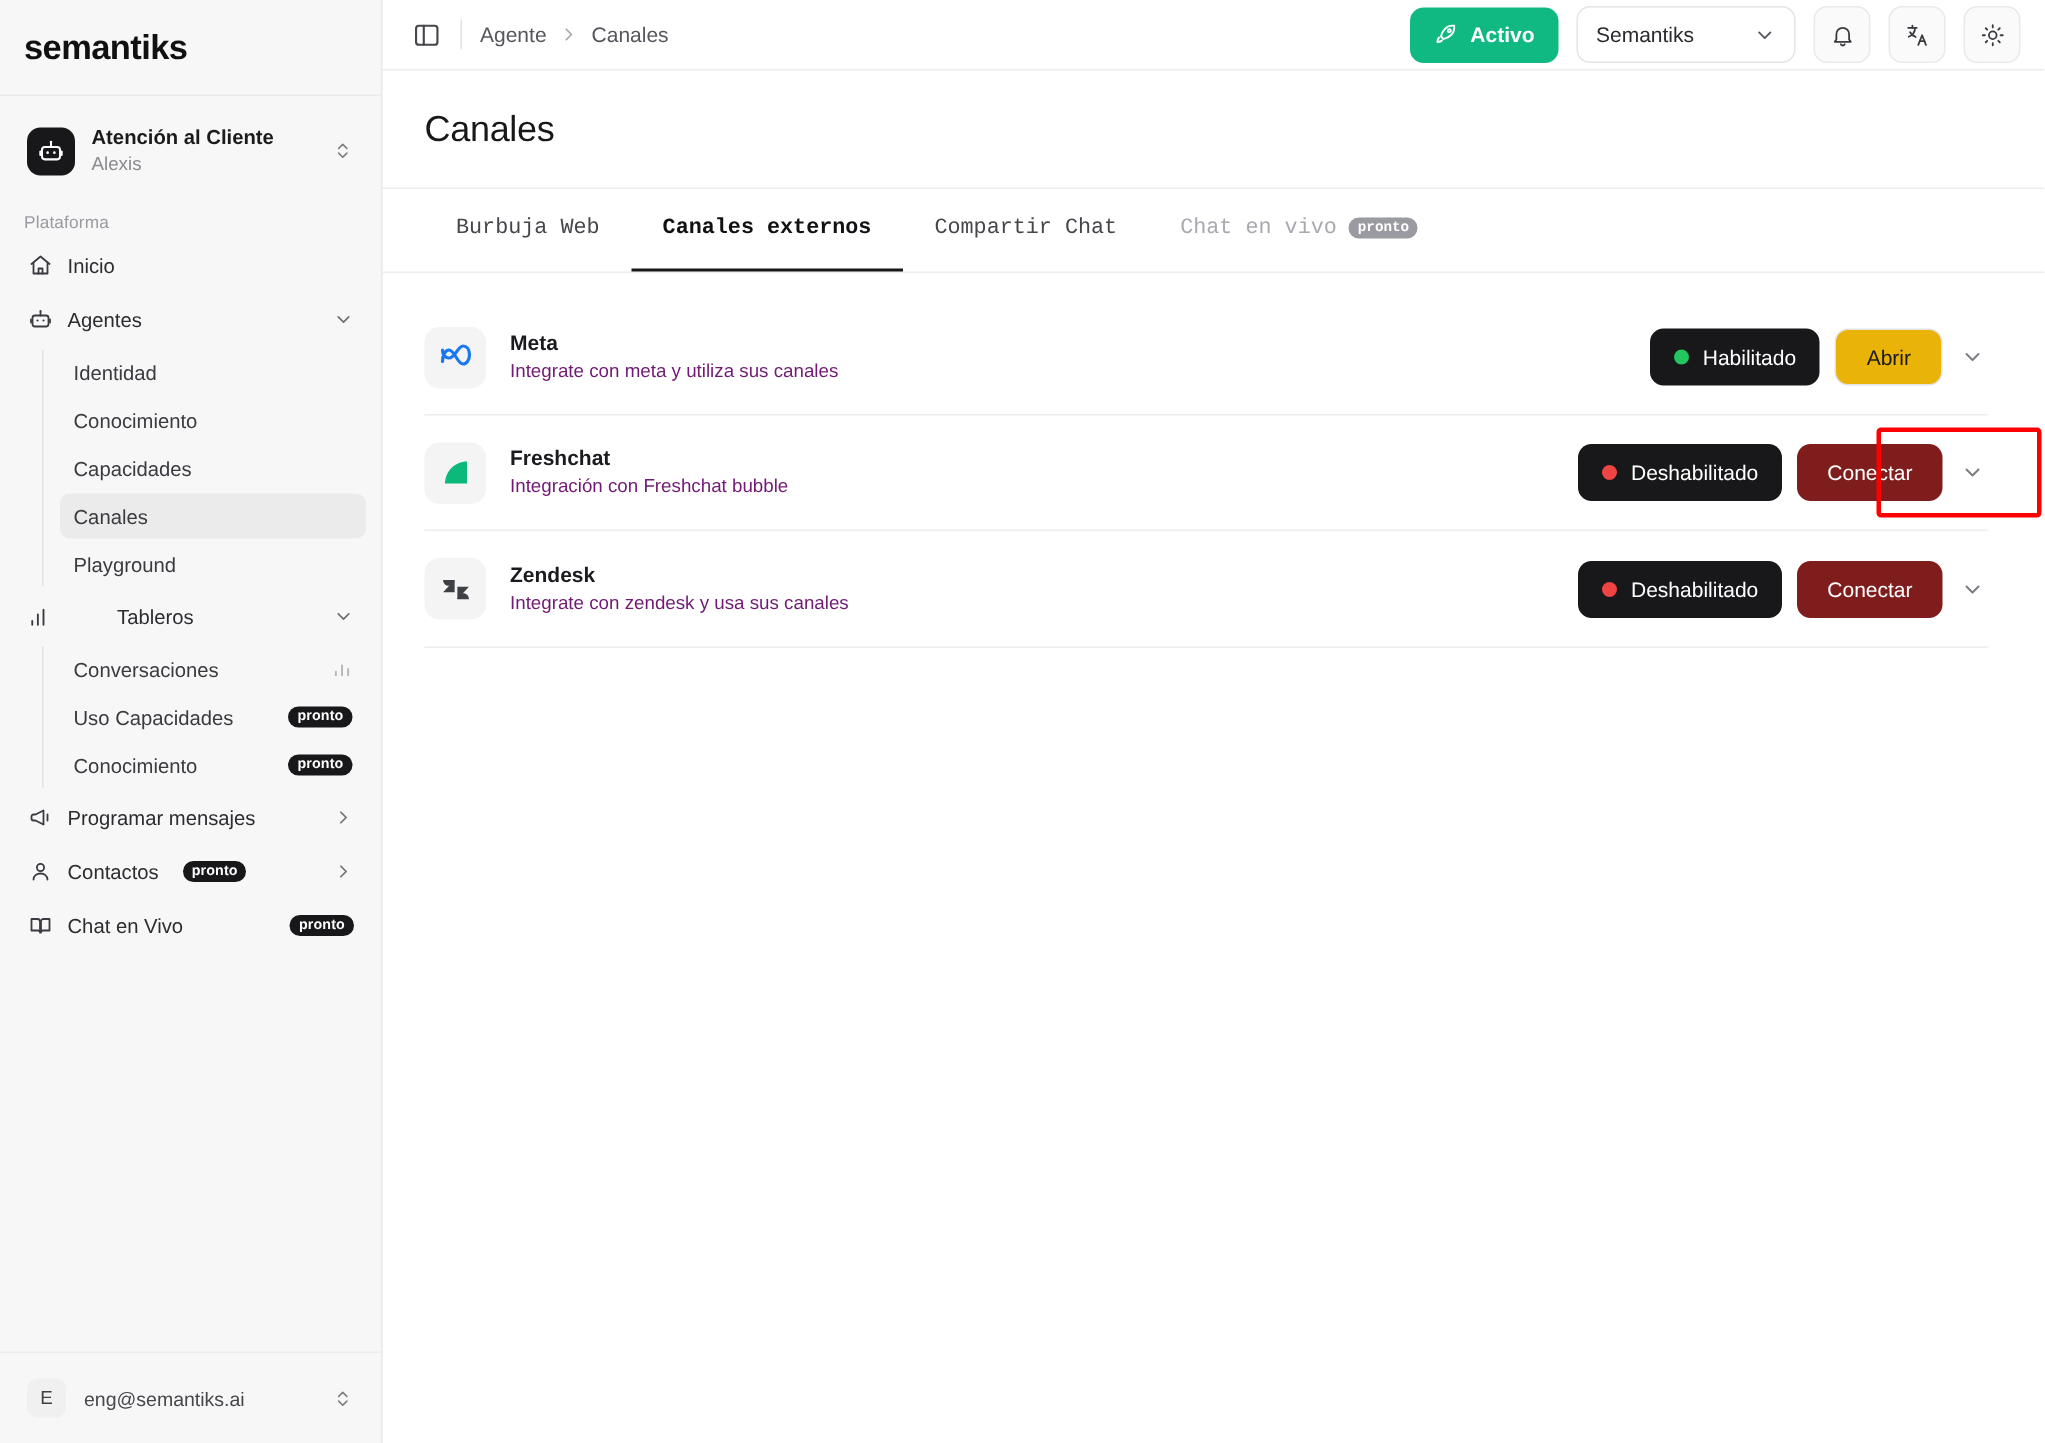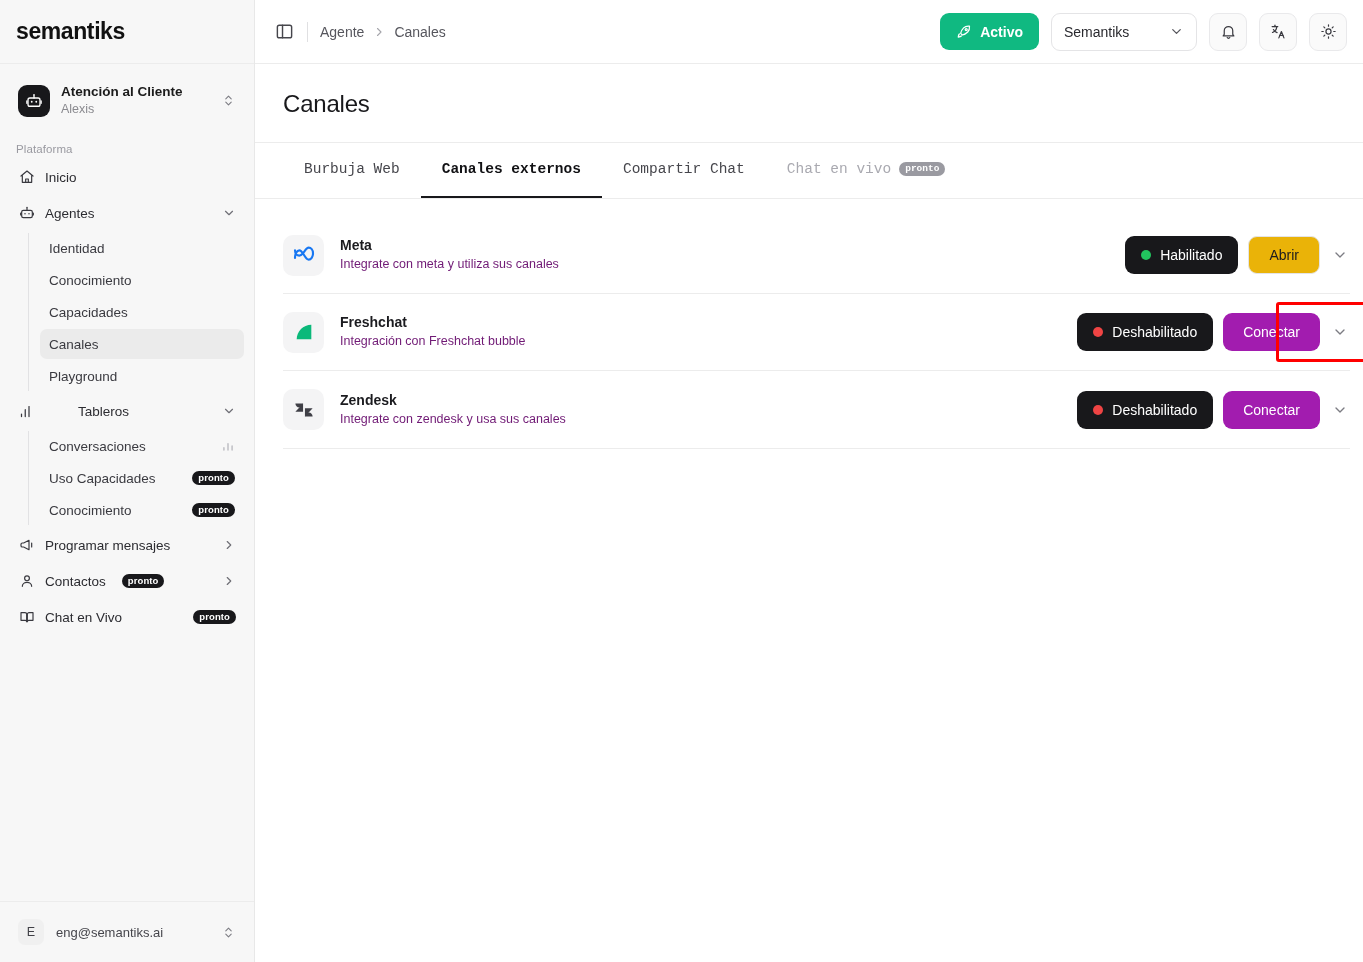--- a/index.html
+++ b/index.html
@@ -92,21 +92,21 @@
     width: 26px; height: 26px; border-radius: 7px; background: #f0f0f0;
     display: flex; align-items: center; justify-content: center;
     font-size: 12.5px; color: #3f3f45; flex: 0 0 26px;
   }
   .user-email { flex: 1 1 auto; font-size: 13px; color: #46464c; }
   .user-chev { flex: 0 0 14px; color: #7c7c83; display:flex; align-items:center;}
 
   
   .main { flex: 1 1 auto; display: flex; flex-direction: column; background: #fff; min-width: 0; }
   .topbar {
-    height: 64px; display: flex; align-items: center;
+    height: 47px; display: flex; align-items: center;
     padding: 0 16px 0 18px;
     border-bottom: 1px solid #ececec;
     gap: 12px;
   }
   .panel-toggle { width: 22px; height: 22px; color: #46464c; cursor: pointer; display:flex; align-items:center; justify-content:center;}
   .vdivider { width: 1px; height: 20px; background: #e0e0e2; }
   .crumbs { display: flex; align-items: center; gap: 9px; font-size: 14px; color: #56565d; }
   .crumb { cursor: pointer; }
   .crumb-sep { color: #a5a5ab; font-size: 12px; }
   .topbar-spacer { flex: 1 1 auto; }
@@ -149,21 +149,21 @@
     position: relative;
     font-family: Liberation Mono, monospace;
   }
   .tab.active { color: #111114; font-weight: 700; border-bottom: 2px solid #18181b; }
   .tab.disabled { color: #a9a9b0; cursor: default; }
   .badge-grey {
     background: #9a9aa1; color: #fff; font-size: 9.5px; font-weight: 600;
     border-radius: 9px; padding: 2.5px 6px; line-height: 1;
   }
 
-  .content { padding: 18px 13px 0 28px; flex: 1 1 auto; }
+  .content { padding: 18px 38px 0 28px; flex: 1 1 auto; }
   .channel-list { border-bottom: 1px solid #ececec; }
   .channel-row {
     display: flex; align-items: center;
     height: 77px;
     border-bottom: 1px solid #ececec;
     gap: 16px;
   }
   .channel-row:last-child { border-bottom: none; }
   .ch-logo {
     width: 41px; height: 41px; border-radius: 10px; background: #f4f4f5;
@@ -178,21 +178,21 @@
     height: 38px; border-radius: 9px; padding: 0 16px;
     display: flex; align-items: center; gap: 9px;
     font-size: 14px; cursor: pointer; font-family: inherit;
   }
   .dot { width: 10px; height: 10px; border-radius: 50%; flex: 0 0 10px; }
   .btn-open {
     height: 38px; border: 1px solid #e4e4e6; border-radius: 9px; background: #eab308;
     padding: 0 20px; font-size: 14px; color: #1b1b1f; cursor: pointer; font-family: inherit;
   }
   .btn-connect {
-    height: 38px; border: none; border-radius: 9px; background: #a21caf; color: #fff;
+    height: 38px; border: none; border-radius: 9px; background: #7f1d1d; color: #fff;
     padding: 0 20px; font-size: 14px; cursor: pointer; font-family: inherit;
   }
   .row-chev { width: 20px; color: #7c7c83; display:flex; align-items:center; justify-content:center; cursor:pointer;}
   .highlight-box {
     position: absolute; border: 3px solid #ff0000; border-radius: 3px;
     pointer-events: none;
   }
   svg { display: block; }
 </style>
 </head>

